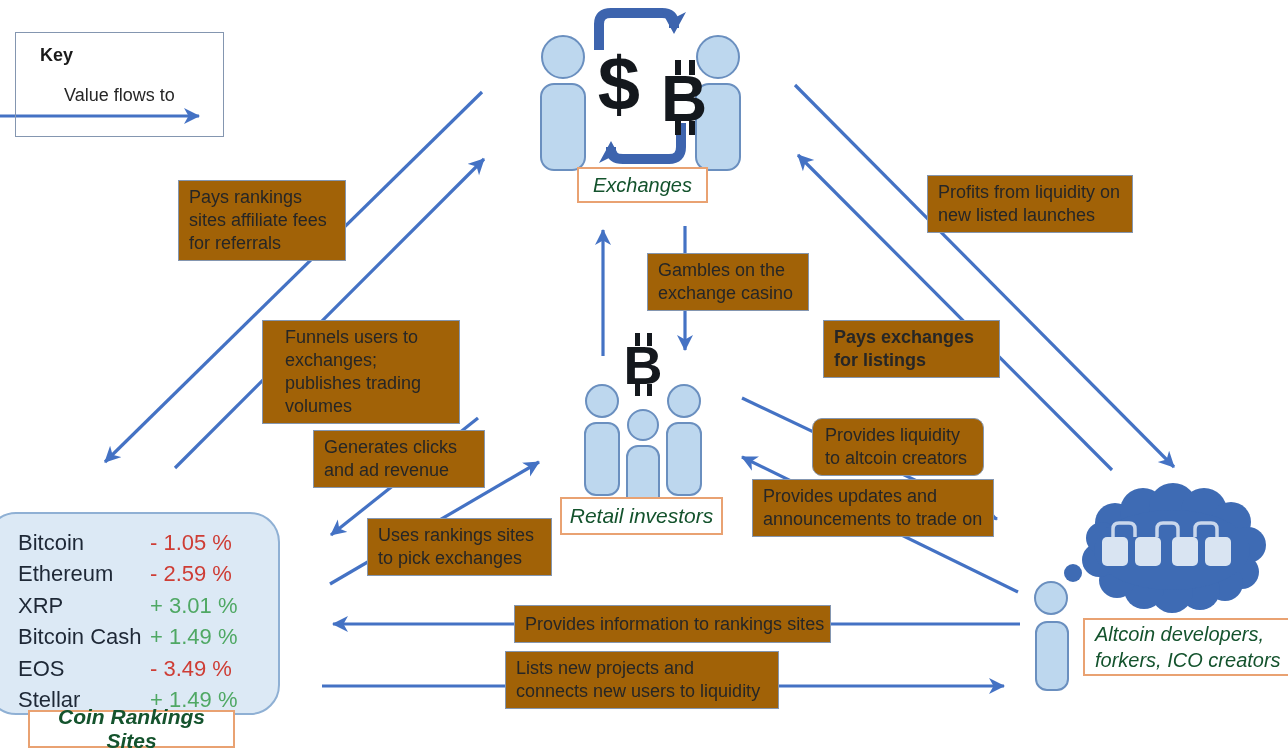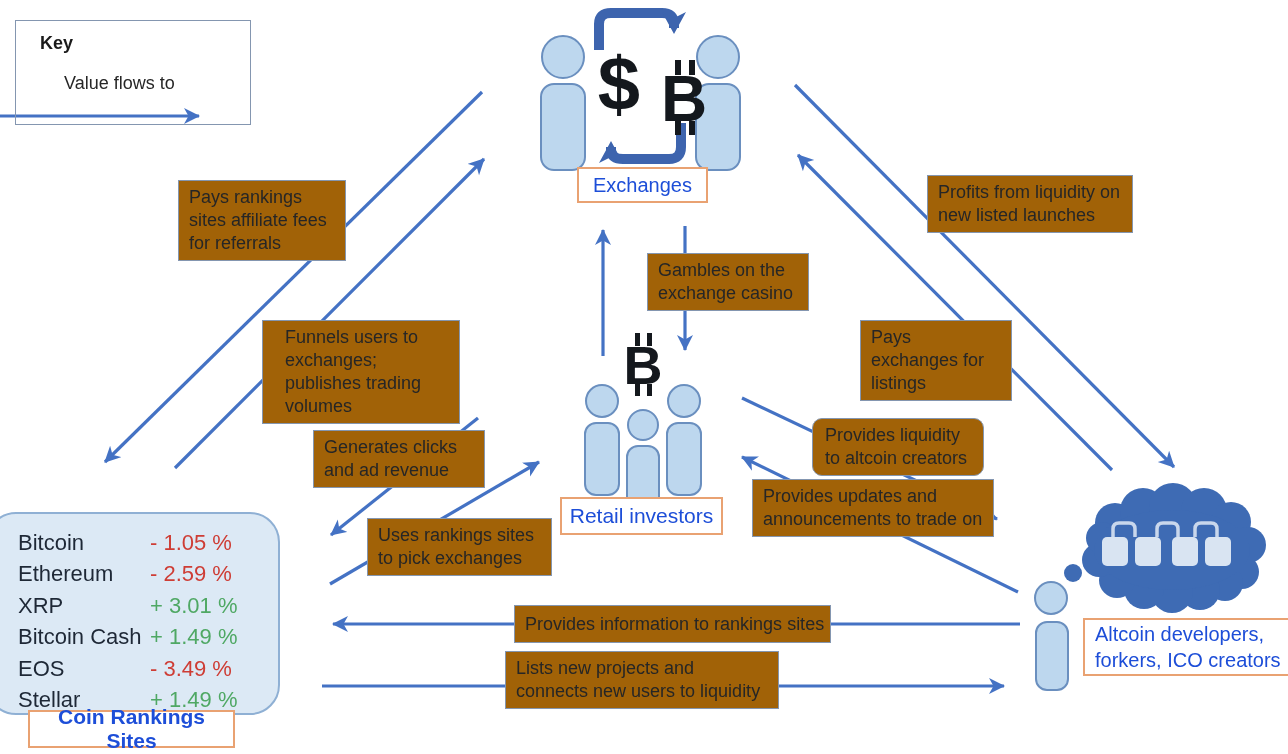--- a/index.html
+++ b/index.html
@@ -9,30 +9,30 @@
 
   .lbl{
     position:absolute;z-index:2;background:#a16207;
     border:1.5px solid #8496B0;color:#262626;
     font-size:18px;line-height:1.28;padding:5px 10px;box-sizing:border-box;
   }
   .lbl.nowrap{white-space:nowrap;padding-top:7px;margin-left:27px;}
 
   .entity{
     position:absolute;z-index:3;background:#fff;
-    border:2px solid #E9A272;color:#1d4ed8;
-    font-size:20px;
+    border:2px solid #E9A272;color:#14532d;
+    font-style:italic;font-size:20px;
     display:flex;align-items:center;justify-content:center;
     box-sizing:border-box;text-align:center;
   }
   .entity.bold{font-weight:700;}
   .entity.left-align{justify-content:flex-start;text-align:left;padding:4px 10px;line-height:1.3;}
 
   #key-box{
-    position:absolute;z-index:2;left:15px;top:20px;width:236px;height:105px;
+    position:absolute;z-index:2;left:15px;top:32px;width:209px;height:105px;
     border:1.5px solid #8496B0;box-sizing:border-box;background:transparent;
   }
   #key-title{position:absolute;left:24px;top:12px;font-weight:700;font-size:18px;color:#1a1a1a;}
   #key-legend{position:absolute;left:48px;top:52px;font-size:18px;color:#262626;}
 
   #coin-panel{
     position:absolute;z-index:2;left:-14px;top:512px;width:294px;height:203px;
     background:#DCE9F5;border:2px solid #8FB0D4;border-radius:30px;
     box-sizing:border-box;padding:13px 0 0 30px;
   }
@@ -153,21 +153,21 @@
 
   <div id="key-box">
     <span id="key-title">Key</span>
     <span id="key-legend">Value flows to</span>
   </div>
 
   <div class="lbl" style="left:178px;top:180px;width:168px;">Pays rankings sites affiliate fees for referrals</div>
   <div class="lbl" style="left:262px;top:320px;width:198px;padding-left:22px;">Funnels users to exchanges; publishes trading volumes</div>
   <div class="lbl" style="left:647px;top:253px;width:162px;">Gambles on the exchange casino</div>
   <div class="lbl" style="left:927px;top:175px;width:206px;">Profits from liquidity on new listed launches</div>
-  <div class="lbl" style="left:860px;top:320px;width:152px;">Pays exchanges for listings</div>
+  <div class="lbl" style="left:823px;top:320px;width:177px;font-weight:bold;">Pays exchanges for listings</div>
   <div class="lbl" style="left:313px;top:430px;width:172px;">Generates clicks and ad revenue</div>
   <div class="lbl" style="left:367px;top:518px;width:185px;">Uses rankings sites to pick exchanges</div>
   <div class="lbl" style="left:812px;top:418px;width:172px;padding:5px 12px;border-radius:10px;">Provides liquidity to altcoin creators</div>
   <div class="lbl" style="left:752px;top:479px;width:242px;">Provides updates and announcements to trade on</div>
   <div class="lbl nowrap" style="left:487px;top:605px;width:317px;height:38px;">Provides information to rankings sites</div>
   <div class="lbl" style="left:505px;top:651px;width:274px;">Lists new projects and connects new users to liquidity</div>
 
   <div class="entity" style="left:577px;top:167px;width:131px;height:36px;">Exchanges</div>
   <div class="entity" style="left:560px;top:497px;width:163px;height:38px;font-size:21px;">Retail investors</div>
   <div class="entity bold" style="left:28px;top:710px;width:207px;height:38px;font-size:21px;">Coin Rankings Sites</div>

